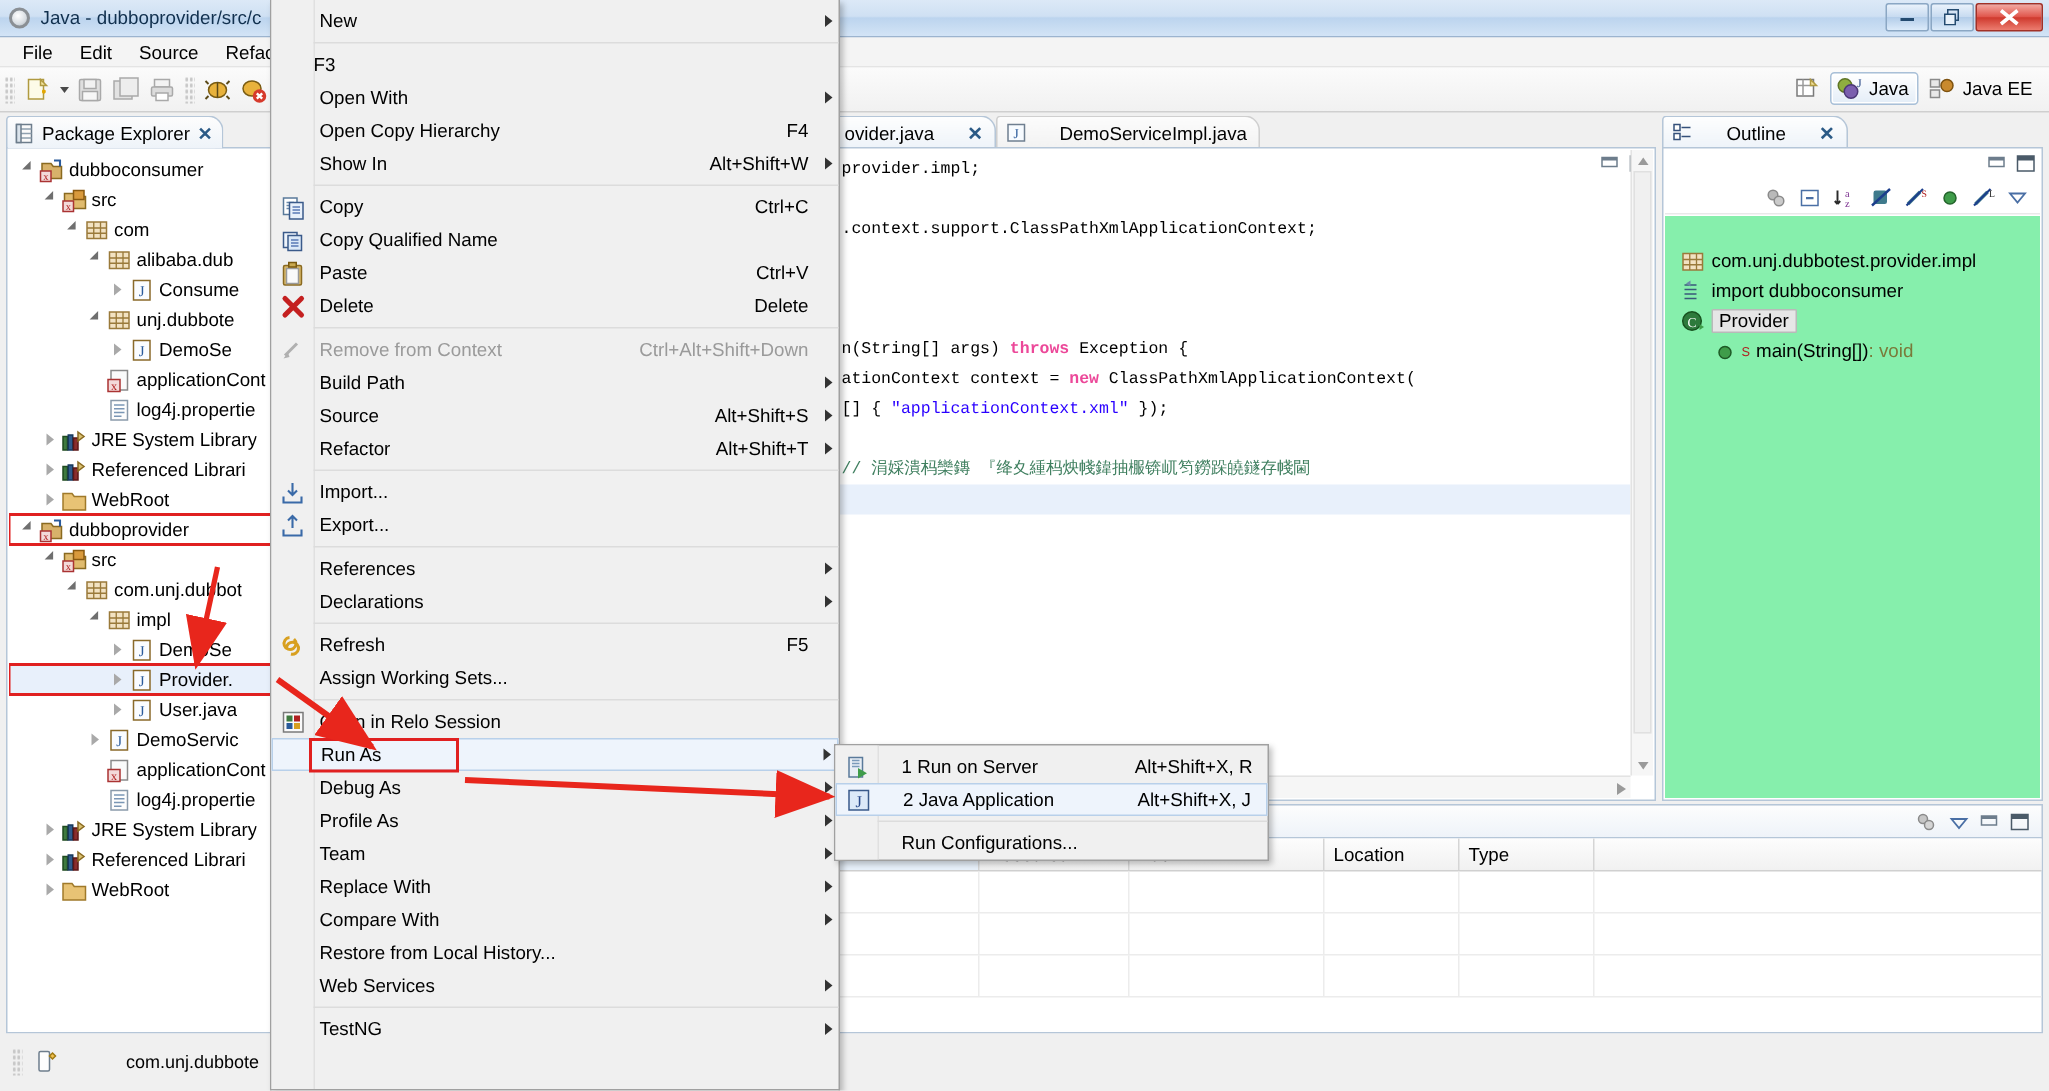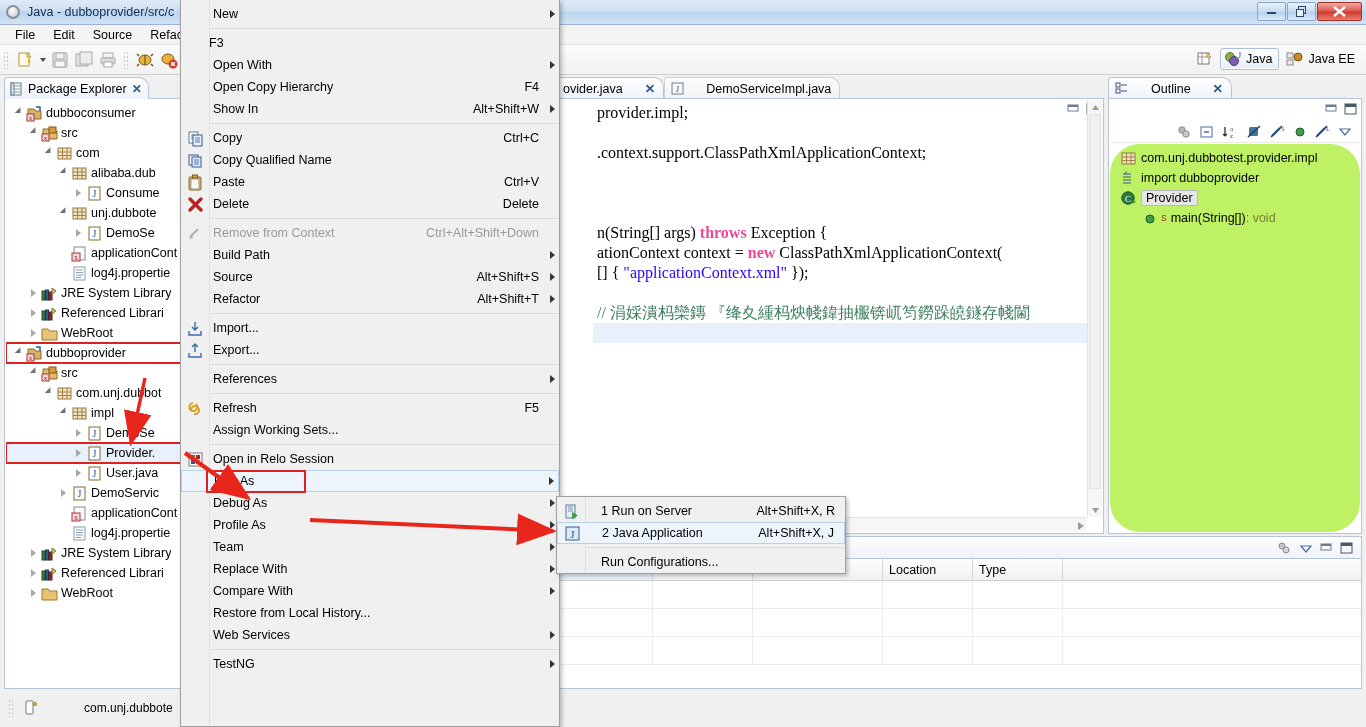--- a/index.html
+++ b/index.html
@@ -111,41 +111,41 @@
 
   
   .editor-panel { position: absolute; left: 556px; top: 77px; width: 548px; height: 457px; }
   .ed-tabstrip { position:absolute; left:0; top:0; width:100%; height:22px; display:flex; align-items:flex-end; }
   .ed-tab { height:22px; display:flex; align-items:center; gap:22px; padding:0 8px 0 6px;
     font-size:12.5px; border:1px solid #b5c6d8; border-bottom:none; border-radius:3px 10px 0 0;
     background:linear-gradient(to bottom,#fefefe,#eef3f9); white-space:nowrap; }
   .ed-tab.inactive { background: linear-gradient(to bottom,#fcfcfc,#f2f2f2); border-color:#cfcfcf; }
   .ed-body { position:absolute; left:0; right:0; top:21px; bottom:0; border:1px solid #b5c6d8; background:#fff; }
   .code { position:absolute; left:0; top:0; right:16px; bottom:16px; overflow:hidden;
-    font-family:Liberation Serif, serif; font-size:16px; line-height:20px;
-    padding-top:4px; white-space:pre; color:#000;margin-left:36px; }
+    font-family:Liberation Mono, monospace; font-size:11px; line-height:20px;
+    padding-top:4px; white-space:pre; color:#000; }
   .cl { height:20px; padding-left:4px; }
   .cl.sel { background:#e8f0fb; }
   .kw { color:#ec4899; font-weight:bold; }
   .str { color:#2a00ff; }
   .cmt { color:#3f7f5f; }
   .vsb { position:absolute; right:1px; top:1px; bottom:16px; width:15px; background:#f6f6f6;
     border-left:1px solid #e3e3e3; }
   .vsb .thumb { position:absolute; left:1px; right:1px; top:14px; bottom:28px; background:#f0f0f0; border:1px solid #e0e0e0; }
   .sb-ar { position:absolute; left:0; right:0; height:14px; display:flex;align-items:center;justify-content:center;}
   .sb-ar.up { top:0; } .sb-ar.dn { bottom:0; }
   .hsb { position:absolute; left:1px; right:16px; bottom:1px; height:15px; background:#f6f6f6; border-top:1px solid #e3e3e3;}
   .minmax { position:absolute; right:4px; top:4px; display:flex; gap:6px; align-items:center; }
 
   
   .outline-panel { position:absolute; left:1108px; top:77px; width:254px; height:457px; }
   .ol-toolbar { position:absolute; left:1px; right:1px; top:22px; height:22px;
     display:flex; align-items:center; justify-content:flex-end; gap:7px; padding-right:8px;
     background:#fff; border-bottom:1px solid #e9e9e9; }
-  .ol-tree { position:absolute; left:1px; right:1px; top:45px; bottom:1px; background:#bef264; padding-top:4px;border-radius:30px; }
+  .ol-tree { position:absolute; left:1px; right:1px; top:45px; bottom:1px; background:#86efac; padding-top:20px; }
   .ol-row { height:20px; display:flex; align-items:center; font-size:12.5px; white-space:nowrap; }
   .ol-sel { background:#e6e6e6; border:1px solid #b9b9b9; padding:0 4px; border-radius:1px; }
 
   
   .prob-panel { position:absolute; left:556px; top:536px; width:806px; height:153px; }
   .prob-head { position:absolute; left:0; top:0; right:0; height:22px;
     border:1px solid #b5c6d8; border-bottom:none;
     background:linear-gradient(to bottom,#fdfdfd,#eef3f9); }
   .prob-body { position:absolute; left:0; right:0; top:22px; bottom:0; border:1px solid #b5c6d8; background:#fff; }
   .colhdr { display:flex; height:22px; border-bottom:1px solid #d0d0d0;
@@ -767,21 +767,21 @@
             </span>
             <span style="margin-left: 3px;">com.unj.dubbotest.provider.impl</span>
           </div>
           <div class="ol-row" style="padding-left: 8px;">
             <span style="width: 20px; display: flex; align-items: center; justify-content: center; flex: 0 0 auto;">
               <svg width="17" height="17">
                 <path d="M3 4 h8M3 7 h8M3 10 h8M3 13 h8" stroke="#3a5a7a" stroke-width="1.1"></path>
                 <path d="M4 3 l3-2 l0 4 Z" fill="#6a8aa8"></path>
               </svg>
             </span>
-            <span style="margin-left: 3px;">import dubboprovider</span>
+            <span style="margin-left: 3px;">import dubboconsumer</span>
           </div>
           <div class="ol-row" style="padding-left: 8px;">
             <span style="width: 20px; display: flex; align-items: center; justify-content: center; flex: 0 0 auto;">
               <svg width="17" height="17">
                 <circle cx="8" cy="8" r="6.2" fill="#2d7a3c" stroke="#17521f"></circle>
                 <text x="8" y="12" font-size="9" text-anchor="middle" fill="#fff" font-family="serif">C</text>
                 <path d="M13 10 l3 2 l-3 2 Z" fill="#3f9c4a"></path>
               </svg>
             </span>
             <span class="ol-sel" style="margin-left: 3px;">Provider</span>
@@ -997,20 +997,26 @@
             </svg>
           </div>
           <div class="mlabel">Export...</div>
           <div class="maccel"></div>
           <div style="width: 14px;"></div>
         </div>
         <div class="msep"></div>
         <div class="mrow">
           <div class="micon"></div>
           <div class="mlabel">References</div>
+          <div class="maccel"></div>
+          <div class="marr"></div>
+        </div>
+        <div class="mrow">
+          <div class="micon"></div>
+          <div class="mlabel">Declarations</div>
           <div class="maccel"></div>
           <div class="marr"></div>
         </div>
         <div class="msep"></div>
         <div class="mrow">
           <div class="micon">
             <svg width="17" height="17">
               <path d="M4 10 a4 4 0 1 1 3 4" fill="none" stroke="#d8a020" stroke-width="2"></path>
               <path d="M9 4 a4 4 0 1 1 -3 -1" fill="none" stroke="#d8a020" stroke-width="2"></path>
             </svg>

